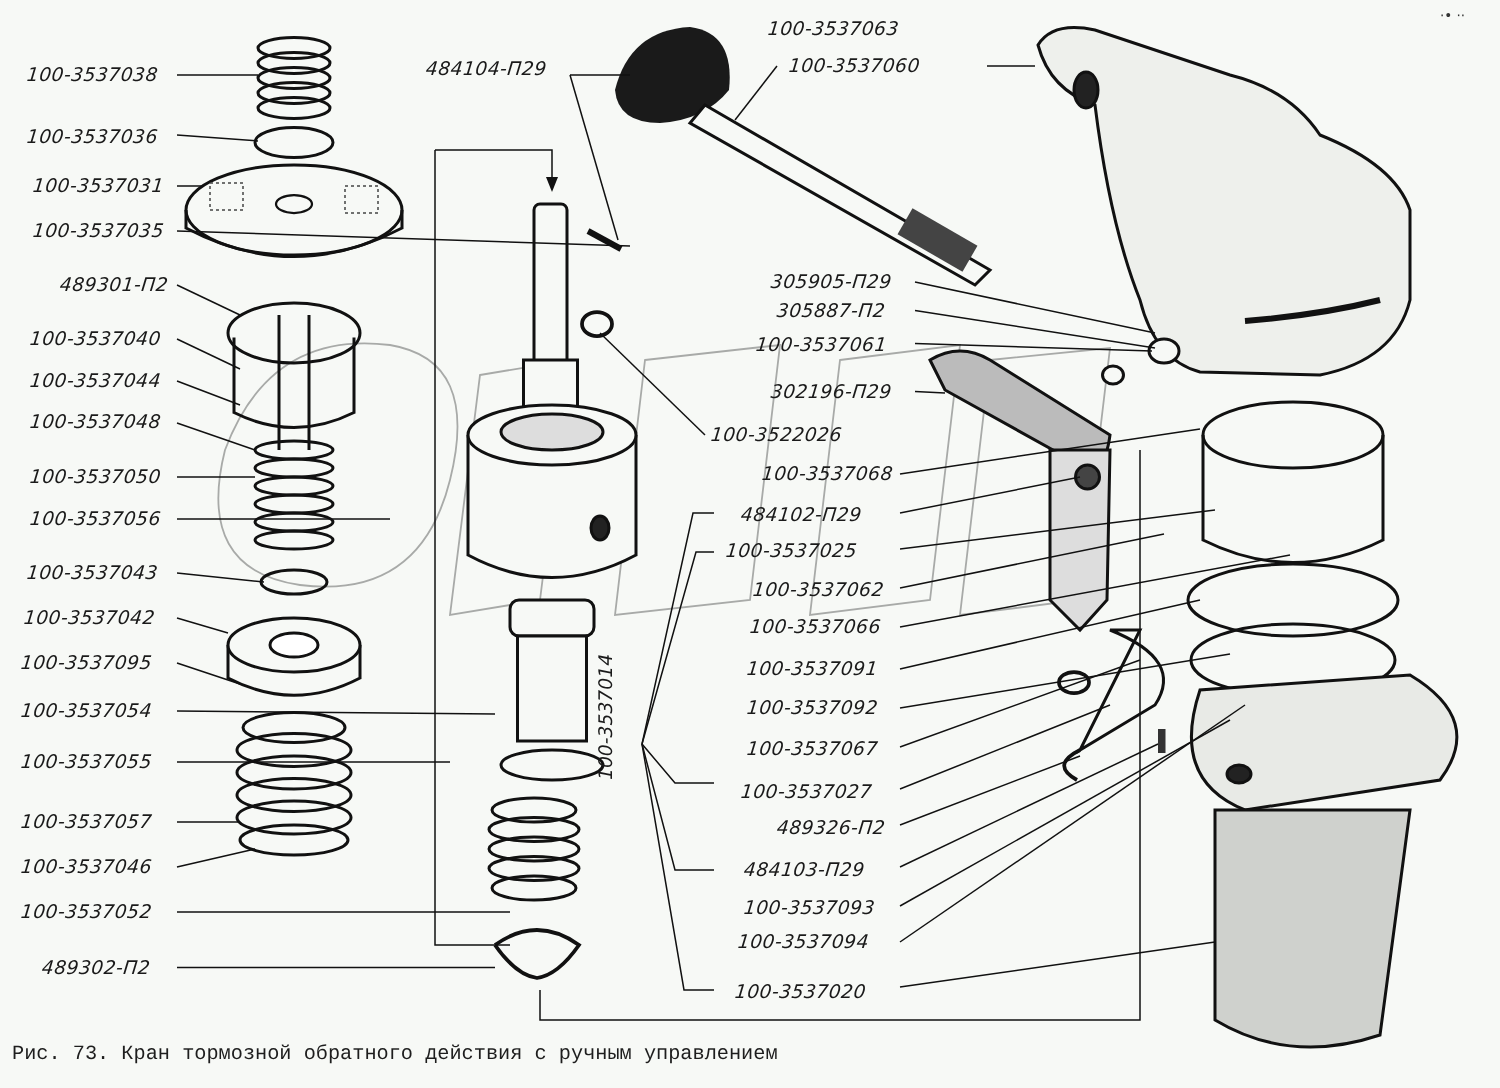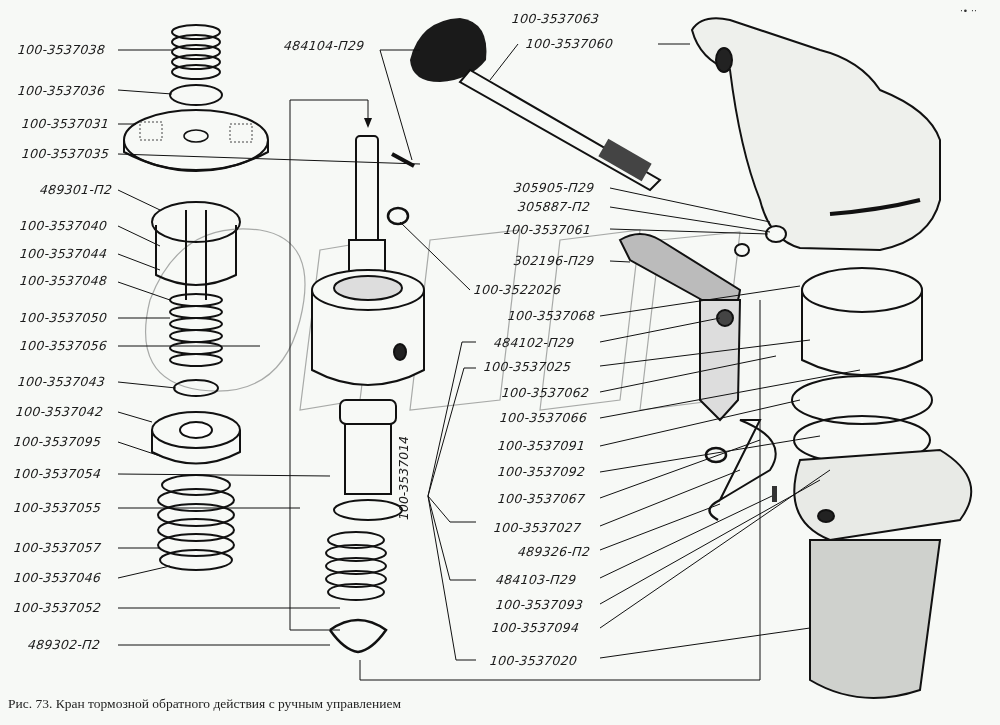--- a/index.html
+++ b/index.html
@@ -1,18 +1,18 @@
 <!DOCTYPE html>
 <html><head>
 <meta charset="utf-8">
 <style>
   html,body{margin:0;padding:0;background:#f7f9f6;}
   #page{position:relative;width:1000px;height:725px;overflow:hidden;background:#f7f9f6;font-family:"DejaVu Sans",sans-serif;}
   .lbl{position:absolute;font-family:"DejaVu Sans",sans-serif;font-style:italic;font-size:12.5px;color:#1a1a1a;white-space:nowrap;letter-spacing:0.3px;transform:skewX(-6deg);}
-  #caption{position:absolute;left:8px;top:696px;font-family:Liberation Serif, serif;font-size:13.5px;color:#1e1e1e;white-space:nowrap;}
+  #caption{position:absolute;left:8px;top:696px;font-family:Liberation Mono, monospace;font-size:13.5px;color:#1e1e1e;white-space:nowrap;}
   #vert{position:absolute;left:396px;top:520px;font-family:"DejaVu Sans",sans-serif;font-style:italic;font-size:12.5px;color:#1a1a1a;transform:rotate(-90deg);transform-origin:left top;white-space:nowrap;}
   svg#art{position:absolute;left:0;top:0;}
   .dots{position:absolute;left:960px;top:6px;font-size:9px;color:#333;}
 </style>
 </head>
 <body>
 
 <div id="page">
 
   <svg id="art" width="1000" height="725" viewBox="0 0 1000 725">

